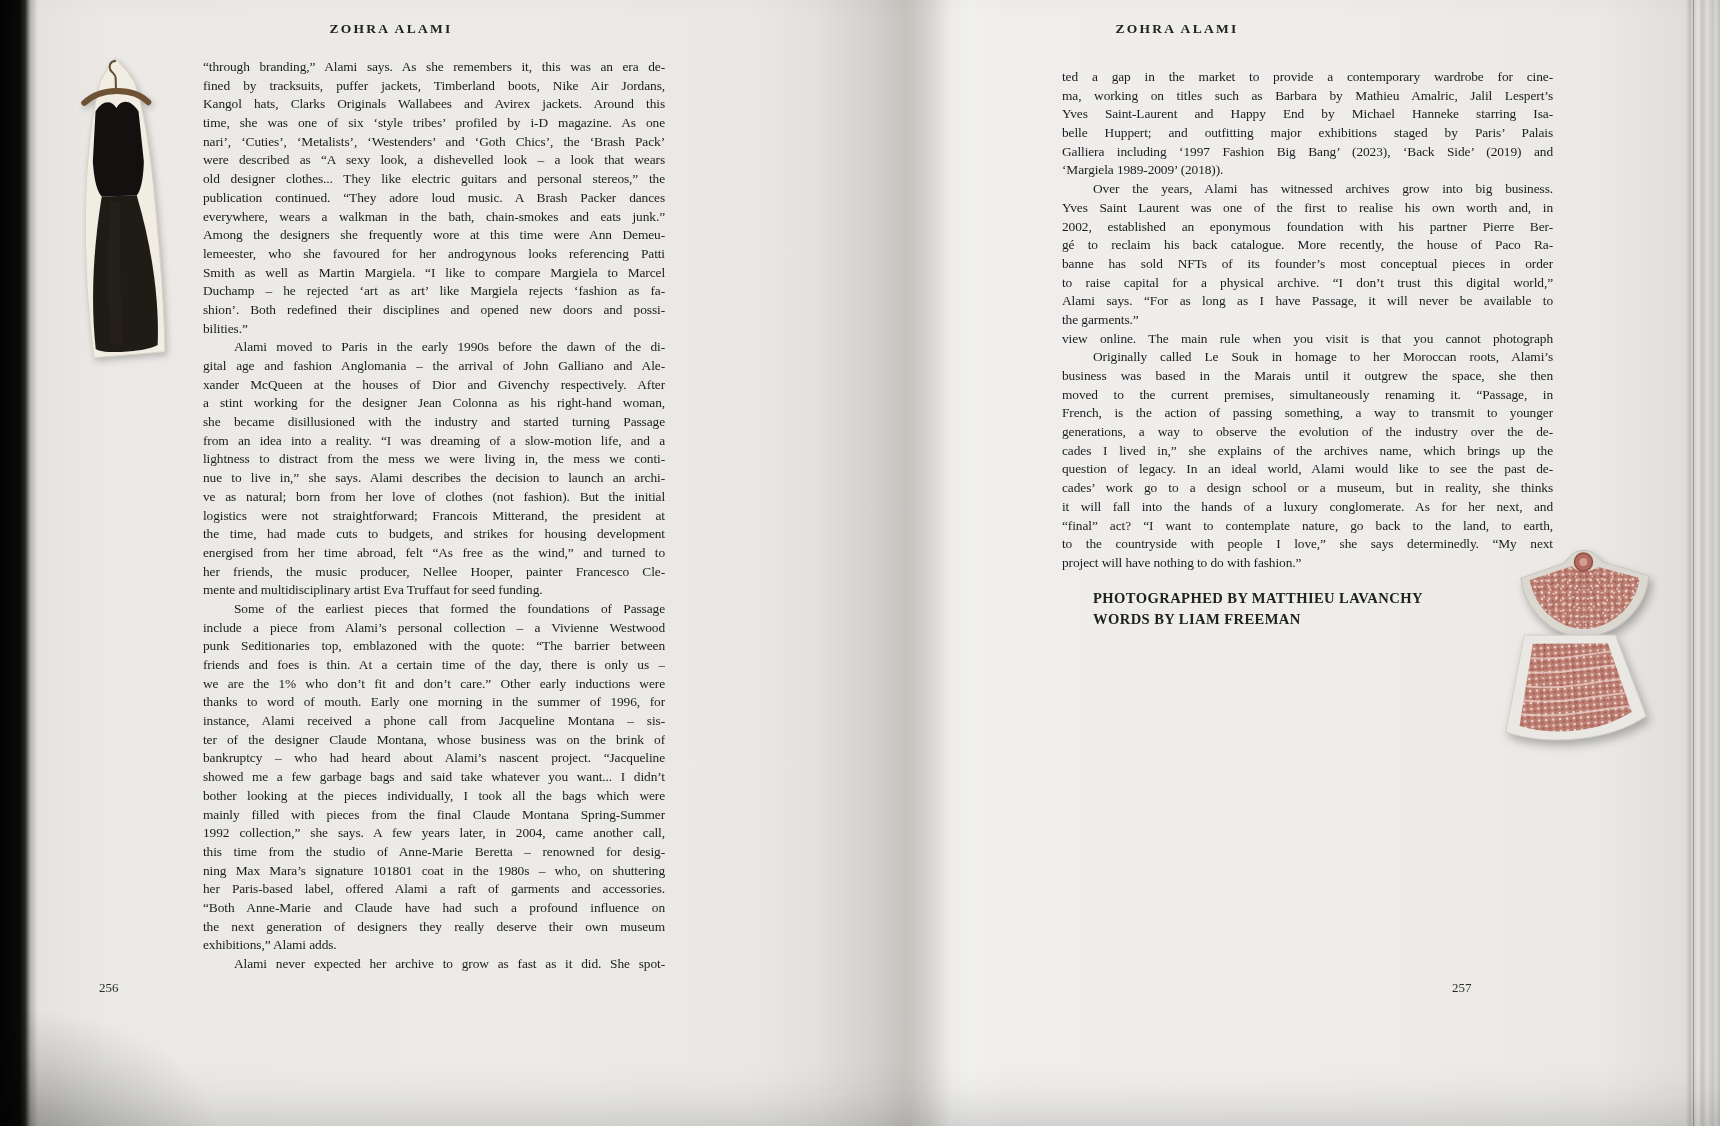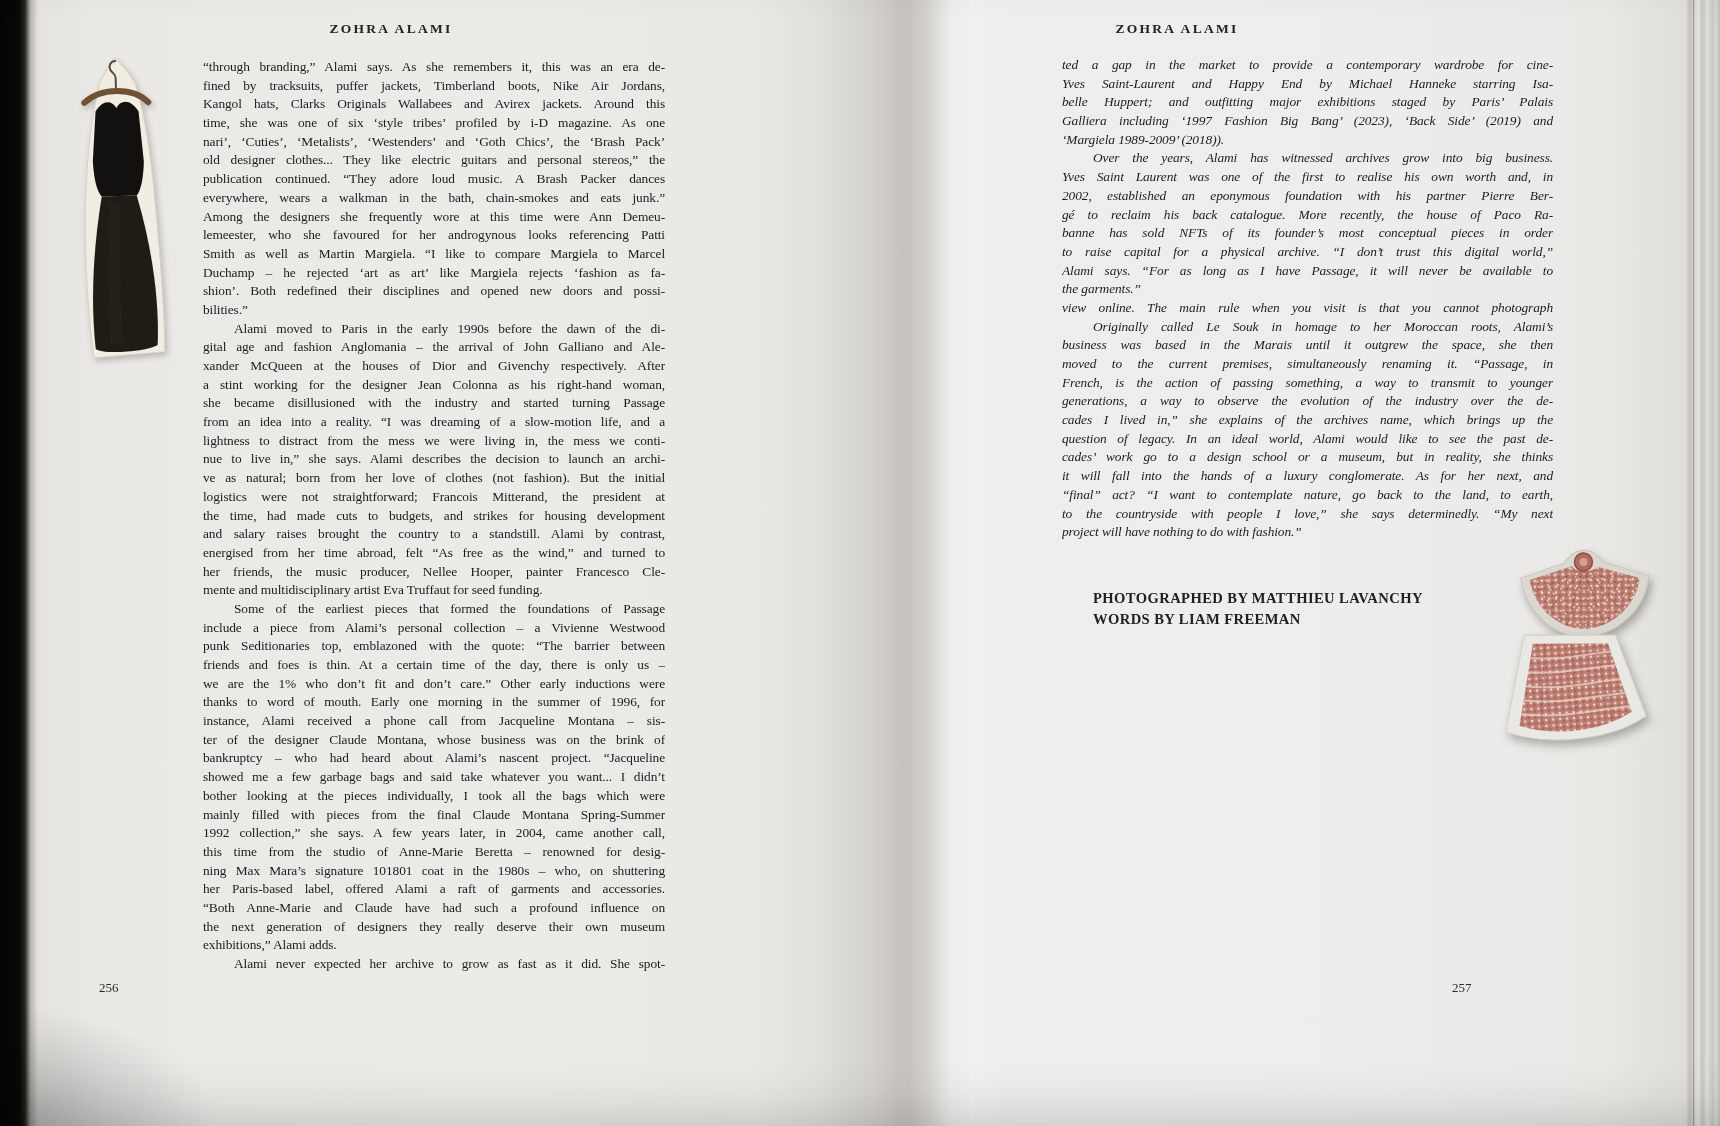--- a/index.html
+++ b/index.html
@@ -38,21 +38,21 @@
 
   .running-head{
     position:absolute;top:21px;transform:translateX(-50%);
     font-size:13.5px;font-weight:700;letter-spacing:2.3px;color:#21211f;white-space:nowrap;
   }
   .head-left{left:391px;}
   .head-right{left:1177px;}
 
   .column{position:absolute;font-size:13.4px;line-height:18.68px;letter-spacing:-.1px;}
   .col-left{left:203px;top:58px;width:462px;}
-  .col-right{left:1062px;top:56px;width:491px;font-style:italic;}
+  .col-right{left:1062px;top:68px;width:491px;}
   .para{margin:0;}
   .line{
     text-align:justify;text-align-last:justify;
     max-height:19px;overflow:hidden;white-space:normal;
   }
   .line.endline{text-align-last:left;}
   .line.indent{text-indent:31px;}
 
   .credits{
     position:absolute;left:1093px;top:588px;
@@ -76,20 +76,21 @@
   <div class="running-head head-left">ZOHRA ALAMI</div>
   <div class="running-head head-right">ZOHRA ALAMI</div>
 
   <div class="column col-left" id="col-left">
       <div class="para">
         <div class="line">“through branding,” Alami says. As she remembers it, this was an era de-</div>
         <div class="line">fined by tracksuits, puffer jackets, Timberland boots, Nike Air Jordans,</div>
         <div class="line">Kangol hats, Clarks Originals Wallabees and Avirex jackets. Around this</div>
         <div class="line">time, she was one of six ‘style tribes’ profiled by i-D magazine. As one</div>
         <div class="line">nari’, ‘Cuties’, ‘Metalists’, ‘Westenders’ and ‘Goth Chics’, the ‘Brash Pack’</div>
+        <div class="line">were described as “A sexy look, a dishevelled look – a look that wears</div>
         <div class="line">old designer clothes... They like electric guitars and personal stereos,” the</div>
         <div class="line">publication continued. “They adore loud music. A Brash Packer dances</div>
         <div class="line">everywhere, wears a walkman in the bath, chain-smokes and eats junk.”</div>
         <div class="line">Among the designers she frequently wore at this time were Ann Demeu-</div>
         <div class="line">lemeester, who she favoured for her androgynous looks referencing Patti</div>
         <div class="line">Smith as well as Martin Margiela. “I like to compare Margiela to Marcel</div>
         <div class="line">Duchamp – he rejected ‘art as art’ like Margiela rejects ‘fashion as fa-</div>
         <div class="line">shion’. Both redefined their disciplines and opened new doors and possi-</div>
         <div class="line endline">bilities.”</div>
       </div>
@@ -98,21 +99,20 @@
         <div class="line">gital age and fashion Anglomania – the arrival of John Galliano and Ale-</div>
         <div class="line">xander McQueen at the houses of Dior and Givenchy respectively. After</div>
         <div class="line">a stint working for the designer Jean Colonna as his right-hand woman,</div>
         <div class="line">she became disillusioned with the industry and started turning Passage</div>
         <div class="line">from an idea into a reality. “I was dreaming of a slow-motion life, and a</div>
         <div class="line">lightness to distract from the mess we were living in, the mess we conti-</div>
         <div class="line">nue to live in,” she says. Alami describes the decision to launch an archi-</div>
         <div class="line">ve as natural; born from her love of clothes (not fashion). But the initial</div>
         <div class="line">logistics were not straightforward; Francois Mitterand, the president at</div>
         <div class="line">the time, had made cuts to budgets, and strikes for housing development</div>
-        <div class="line">and salary raises brought the country to a standstill. Alami by contrast,</div>
         <div class="line">energised from her time abroad, felt “As free as the wind,” and turned to</div>
         <div class="line">her friends, the music producer, Nellee Hooper, painter Francesco Cle-</div>
         <div class="line endline">mente and multidisciplinary artist Eva Truffaut for seed funding.</div>
       </div>
       <div class="para">
         <div class="line indent">Some of the earliest pieces that formed the foundations of Passage</div>
         <div class="line">include a piece from Alami’s personal collection – a Vivienne Westwood</div>
         <div class="line">punk Seditionaries top, emblazoned with the quote: “The barrier between</div>
         <div class="line">friends and foes is thin. At a certain time of the day, there is only us –</div>
         <div class="line">we are the 1% who don’t fit and don’t care.” Other early inductions were</div>
@@ -131,20 +131,21 @@
         <div class="line">the next generation of designers they really deserve their own museum</div>
         <div class="line endline">exhibitions,” Alami adds.</div>
       </div>
       <div class="para">
         <div class="line indent">Alami never expected her archive to grow as fast as it did. She spot-</div>
       </div>
     </div>
   <div class="column col-right" id="col-right">
       <div class="para">
         <div class="line">ted a gap in the market to provide a contemporary wardrobe for cine-</div>
+        <div class="line">ma, working on titles such as Barbara by Mathieu Amalric, Jalil Lespert’s</div>
         <div class="line">Yves Saint-Laurent and Happy End by Michael Hanneke starring Isa-</div>
         <div class="line">belle Huppert; and outfitting major exhibitions staged by Paris’ Palais</div>
         <div class="line">Galliera including ‘1997 Fashion Big Bang’ (2023), ‘Back Side’ (2019) and</div>
         <div class="line endline">‘Margiela 1989-2009’ (2018)).</div>
       </div>
       <div class="para">
         <div class="line indent">Over the years, Alami has witnessed archives grow into big business.</div>
         <div class="line">Yves Saint Laurent was one of the first to realise his own worth and, in</div>
         <div class="line">2002, established an eponymous foundation with his partner Pierre Ber-</div>
         <div class="line">gé to reclaim his back catalogue. More recently, the house of Paco Ra-</div>

